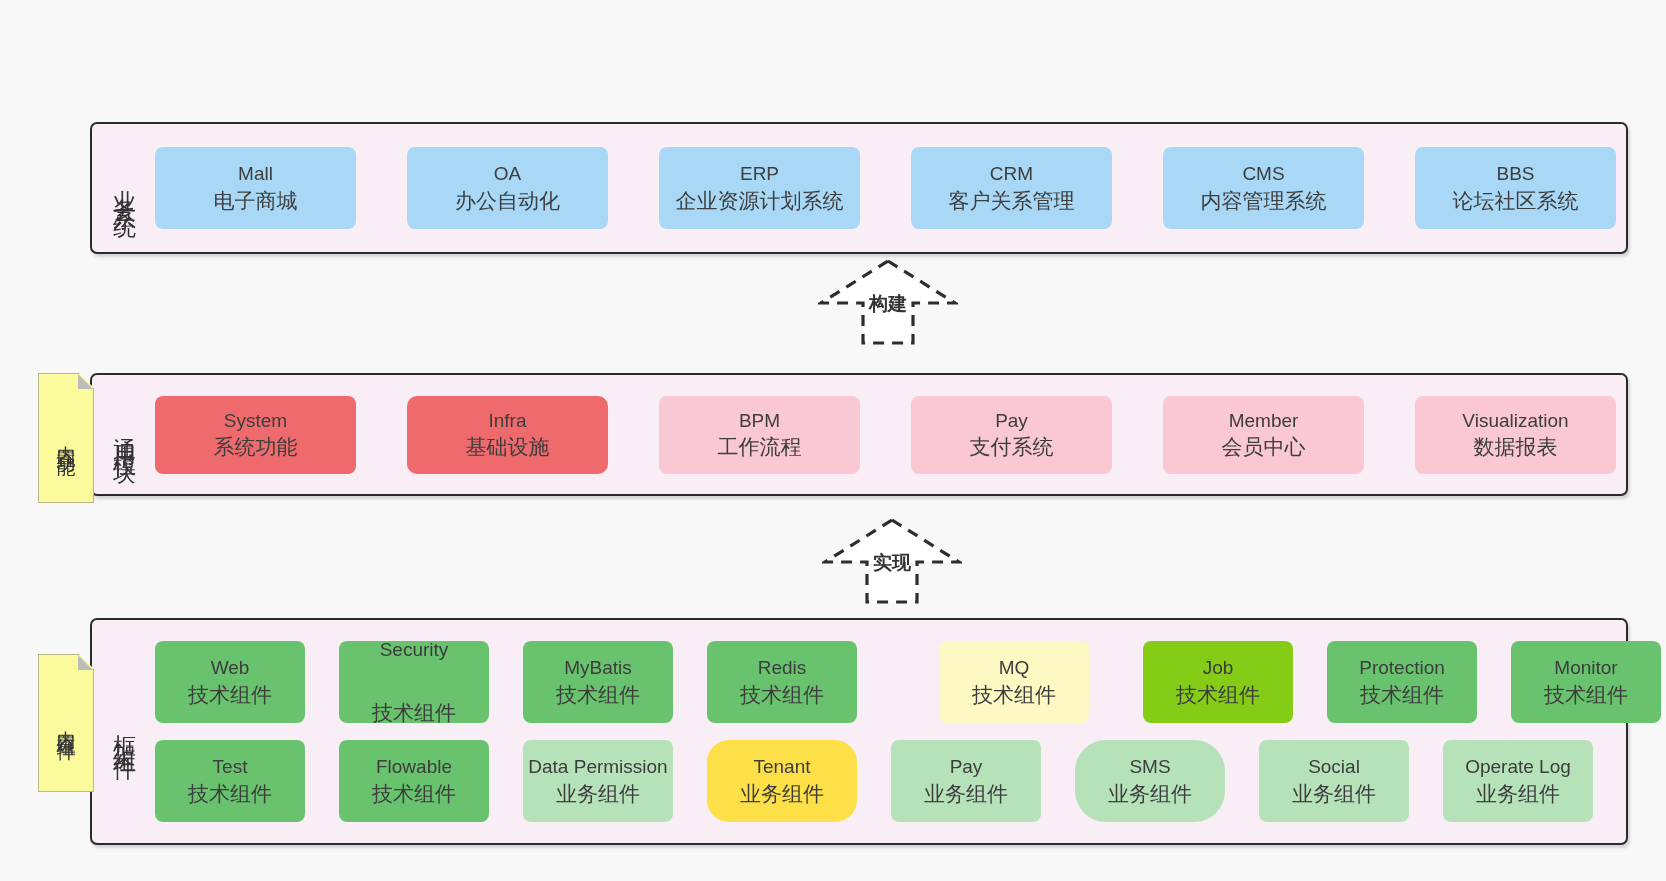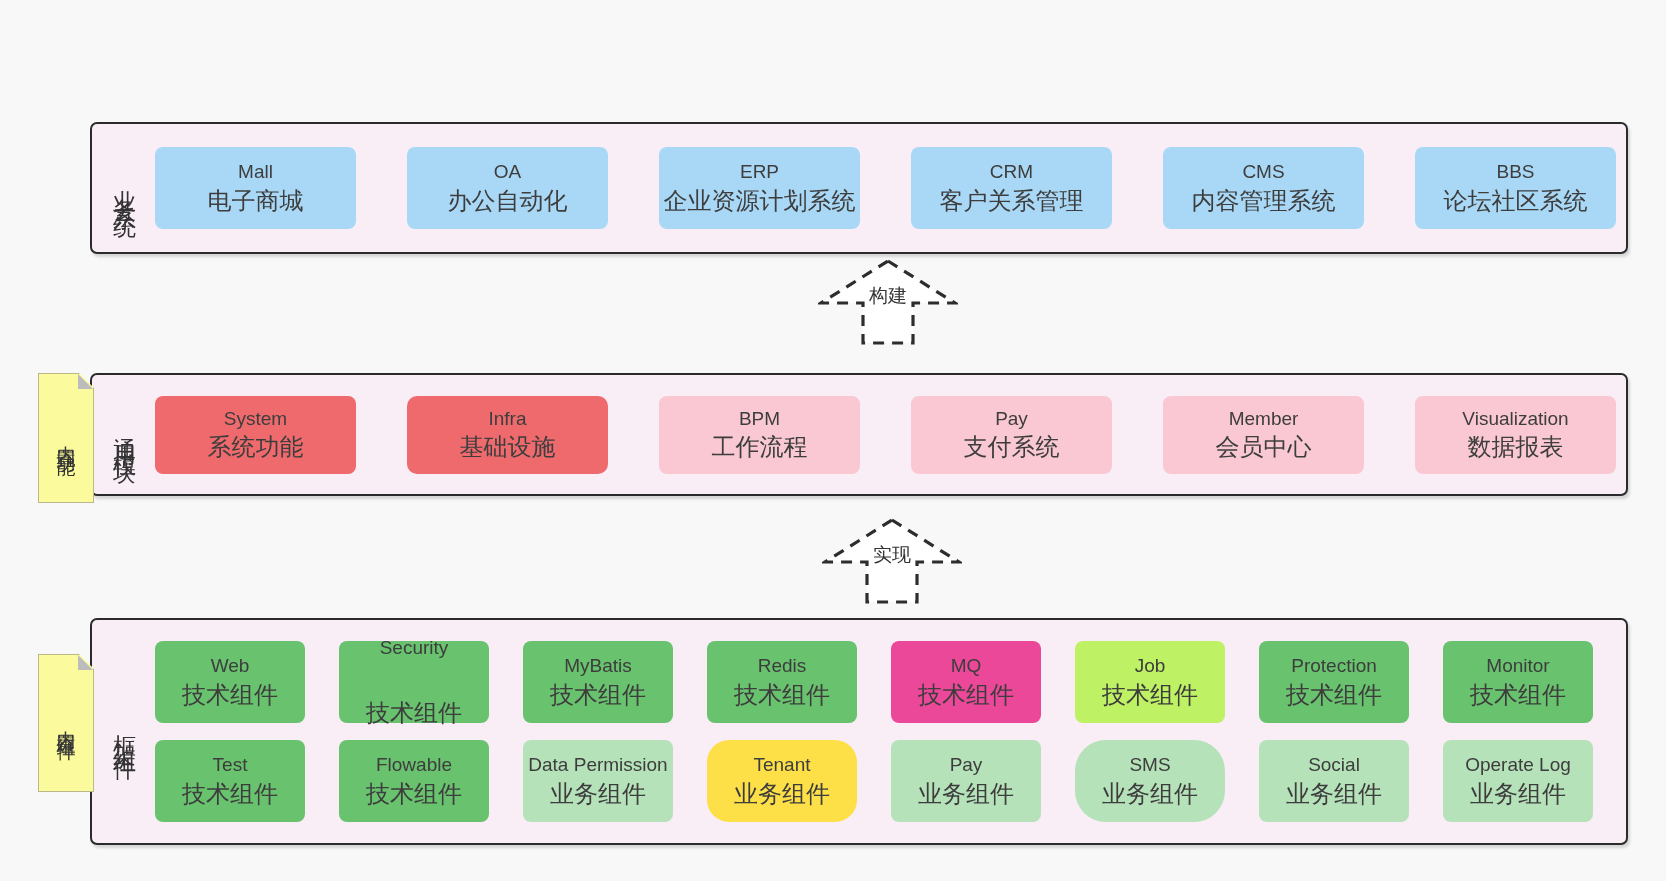--- a/index.html
+++ b/index.html
@@ -42,21 +42,21 @@
   #band-framework-components .row{gap:34px;}
 
   .node{
     width:201px;height:82px;border-radius:8px;
     display:flex;flex-direction:column;align-items:center;justify-content:center;
     text-align:center;color:#3d3d3d;flex:none;
   }
   #band-common-modules .node{height:78px;}
   #band-framework-components .node{width:150px;height:82px;}
   .node .en{font-size:19px;line-height:1.3;}
-  .node .zh{font-size:24px;line-height:1.3;text-align:center;}
+  .node .zh{font-size:21px;line-height:1.3;text-align:center;}
 
   
   .sticky{
     position:absolute;left:38px;width:56px;
     background:#fbfb9d;border:1px solid #b9b98a;
     display:flex;align-items:center;justify-content:center;
     clip-path:polygon(0 0, calc(100% - 15px) 0, 100% 15px, 100% 100%, 0 100%);
     z-index:5;box-sizing:border-box;
   }
   #sticky-0{top:373px;height:130px;}
@@ -70,24 +70,24 @@
     writing-mode:vertical-rl;text-orientation:upright;
     font-size:19px;letter-spacing:4px;color:#333;white-space:nowrap;
   }
 
   
   .arrow{position:absolute;width:140px;height:88px;}
   #arrow-0{left:818px;top:258px;}
   #arrow-1{left:822px;top:517px;}
   .arrow svg{position:absolute;left:0;top:0;}
   .arrow .arrow-label{
-    position:absolute;left:50%;top:38px;
+    position:absolute;left:50%;top:46px;
     transform:translate(-50%,-50%);
     background:#ffffff;padding:1px 3px;
-    font-size:19px;color:#333;white-space:nowrap;
+    font-size:19px;color:#333;white-space:nowrap;font-weight:bold;
   }
 </style>
 </head>
 <body>
 
 <div class="canvas">
 
   <div class="band" id="band-business-systems">
     <div class="band-label">业务系统</div>
     <div class="rows">
@@ -179,25 +179,25 @@
             <div class="zh">技术组件</div>
           </div>
           <div class="node" style="background: rgb(104, 194, 110);">
             <div class="en">MyBatis</div>
             <div class="zh">技术组件</div>
           </div>
           <div class="node" style="background: rgb(104, 194, 110);">
             <div class="en">Redis</div>
             <div class="zh">技术组件</div>
           </div>
-          <div class="node" style="background: #ec4899;">
+          <div class="node" style="background: #fef9c3; margin-left: 48px;">
             <div class="en">MQ</div>
             <div class="zh">技术组件</div>
           </div>
-          <div class="node" style="background: #bef264;">
+          <div class="node" style="background: #84cc16; margin-left: 20px;">
             <div class="en">Job</div>
             <div class="zh">技术组件</div>
           </div>
           <div class="node" style="background: rgb(104, 194, 110);">
             <div class="en">Protection</div>
             <div class="zh">技术组件</div>
           </div>
           <div class="node" style="background: rgb(104, 194, 110);">
             <div class="en">Monitor</div>
             <div class="zh">技术组件</div>

